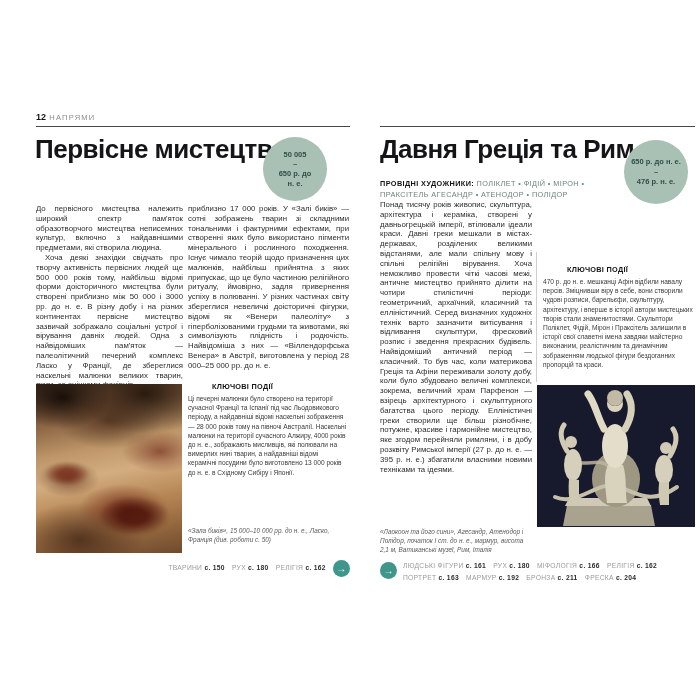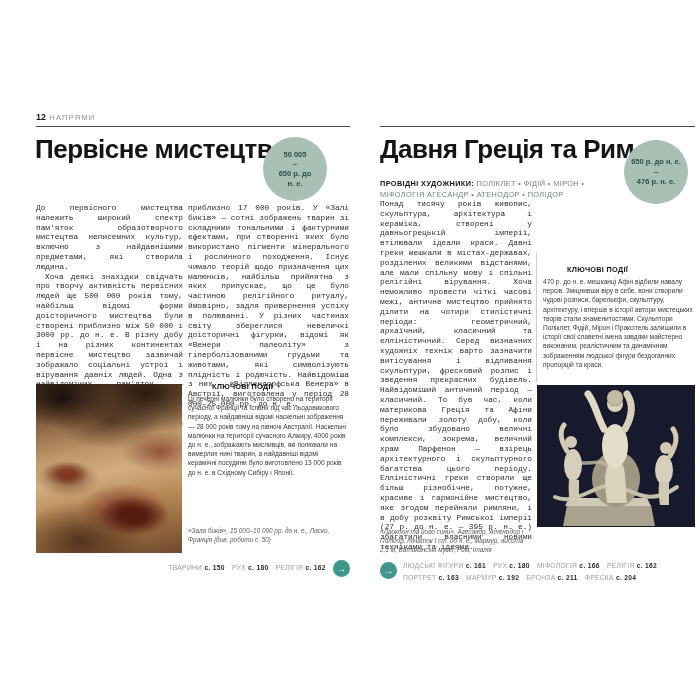--- a/index.html
+++ b/index.html
@@ -13,21 +13,21 @@
   
   .title{font-size:26px;font-weight:bold;color:#141517;letter-spacing:-0.5px;}
   
   .badge{width:64px;height:64px;border-radius:50%;background:#a9c0b4;color:#2f4f49;
          display:flex;flex-direction:column;align-items:center;justify-content:center;
          font-size:7.5px;font-weight:bold;text-align:center;line-height:1.3;}
   
   .kicker{font-size:7.3px;line-height:1.5;letter-spacing:0.4px;color:#6f837c;}
   .kicker b{color:#141414;letter-spacing:0.4px;}
   
-  .bodycol{font-family:Liberation Mono, monospace;font-size:7.8px;line-height:9.8px;
+  .bodycol{font-family:Liberation Sans, sans-serif;font-size:7.8px;line-height:9.8px;
            color:#2c2c2c;text-align:justify;}
   .bodycol p{margin:0;}
   .bodycol p + p{text-indent:9px;}
   
   .ke-title{font-size:7.3px;font-weight:bold;color:#141414;letter-spacing:0.3px;margin:0 0 3px 0;padding-left:24px;}
   .ke-text{font-size:6.6px;line-height:9.2px;color:#3a3a3a;}
   
   .caption{font-size:6.4px;font-style:italic;color:#5a5a5a;line-height:1.4;}
   
   .navrow{font-size:6.7px;color:#9a9a9a;letter-spacing:0.3px;line-height:1.8;}
@@ -110,21 +110,21 @@
   <div class="abs title" style="left:380px;top:134px;">Давня Греція та Рим</div>
 
   <div class="abs badge" style="left:624px;top:140px;">
     <span>650 р. до н. е.</span>
     <span>–</span>
     <span>476 р. н. е.</span>
   </div>
 
   <div class="abs kicker" style="left:380px;top:179px;width:238px;">
     <b>ПРОВІДНІ ХУДОЖНИКИ:</b>
-    <span>ПОЛІКЛЕТ • ФІДІЙ • МІРОН • МІФОЛОГІЯ АГЕСАНДР • АТЕНОДОР • ПОЛІДОР</span>
+    <span>ПОЛІКЛЕТ • ФІДІЙ • МІРОН • ПРАКСІТЕЛЬ АГЕСАНДР • АТЕНОДОР • ПОЛІДОР</span>
   </div>
 
   <div class="abs bodycol" style="left:380px;top:200px;width:152px;">
     <p>Понад тисячу років живопис, скульптура, архітектура і кераміка, створені у давньогрецькій імперії, втілювали ідеали краси. Давні греки мешкали в містах-державах, розділених великими відстанями, але мали спільну мову і спільні релігійні вірування. Хоча неможливо провести чіткі часові межі, античне мистецтво прийнято ділити на чотири стилістичні періоди: геометричний, архаїчний, класичний та елліністичний. Серед визначних художніх технік варто зазначити витісування і відливання скульптури, фресковий розпис і зведення прекрасних будівель. Найвідоміший античний період — класичний. То був час, коли материкова Греція та Афіни переживали золоту добу, коли було збудовано величні комплекси, зокрема, величний храм Парфенон — взірець архітектурного і скульптурного багатства цього періоду. Елліністичні греки створили ще більш різнобічне, потужне, красиве і гармонійне мистецтво, яке згодом перейняли римляни, і в добу розквіту Римської імперії (27 р. до н. е. — 395 р. н. е.) збагатили власними новими техніками та ідеями.</p>
   </div>
 
   <div class="abs vrule" style="left:536px;top:252px;height:130px;"></div>
 
   <div class="abs" style="left:543px;top:265px;width:152px;">
     <div class="ke-title">КЛЮЧОВІ ПОДІЇ</div>

